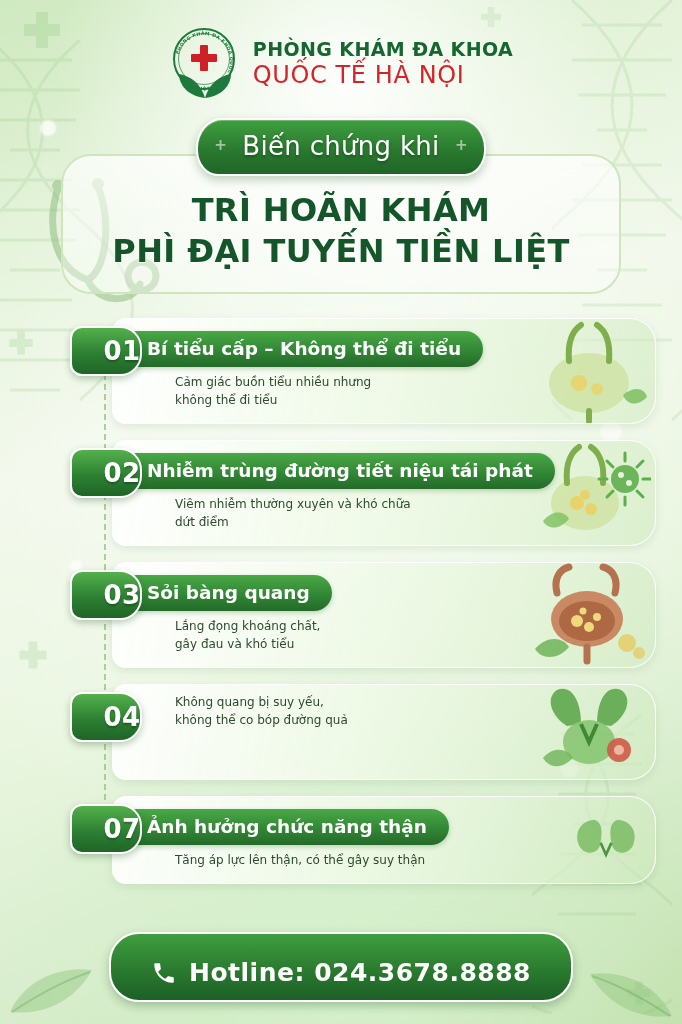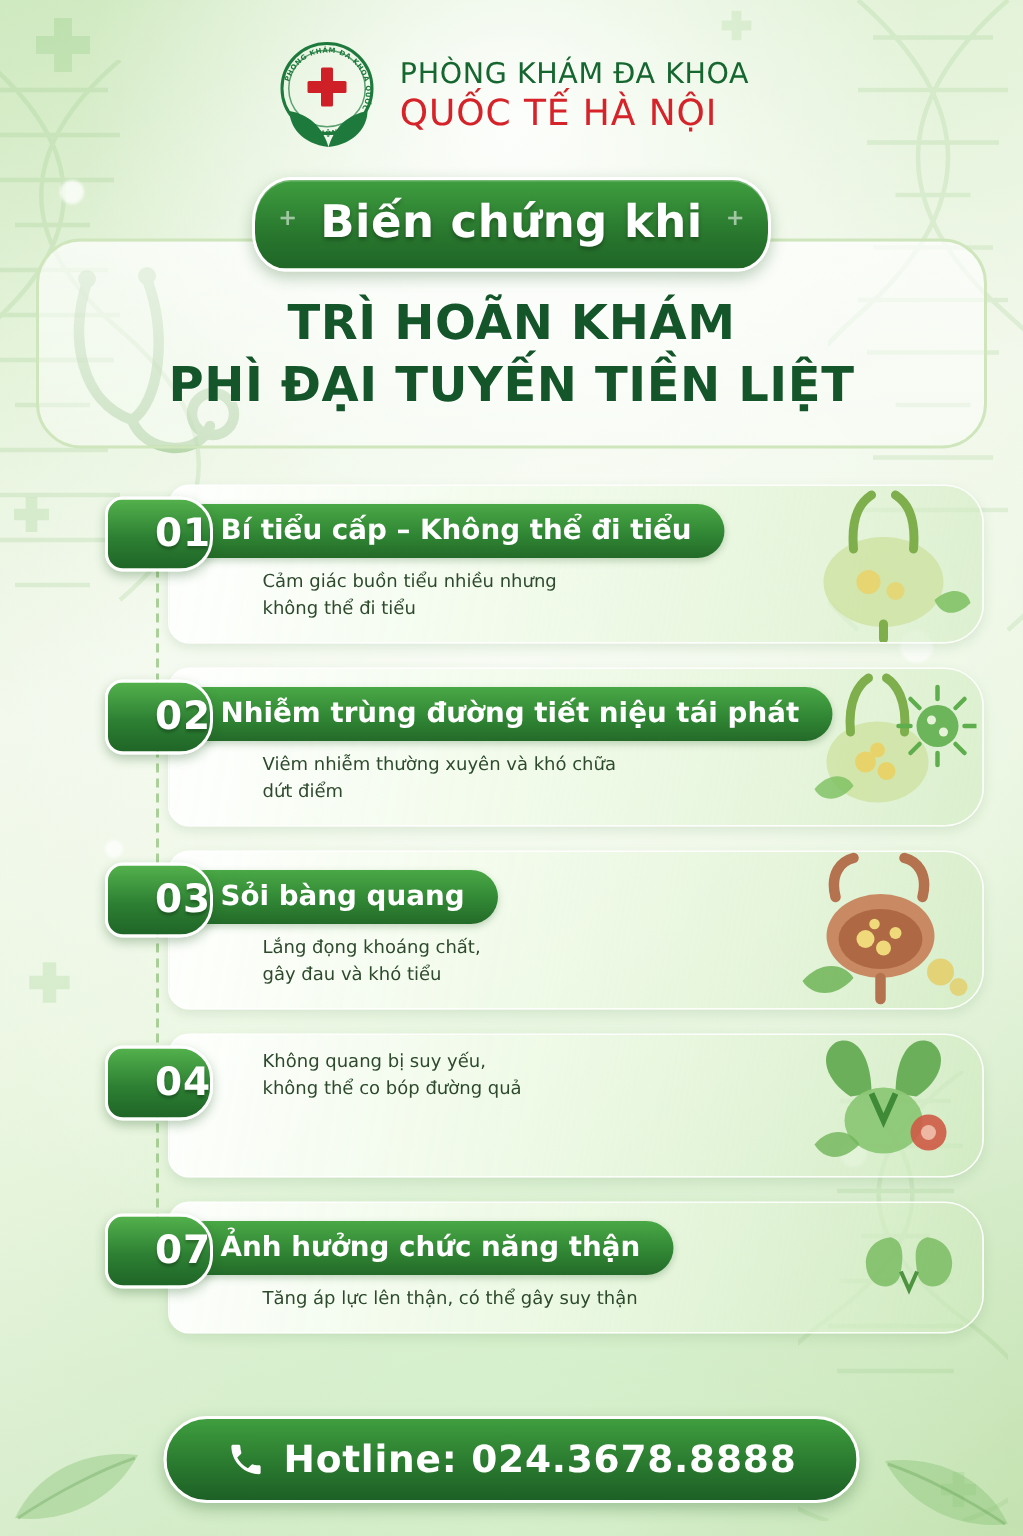--- a/index.html
+++ b/index.html
@@ -61,21 +61,21 @@
   .logo-cross::before { left: 9px; top: 0; width: 8px; height: 26px; }
   .logo-cross::after  { left: 0; top: 9px; width: 26px; height: 8px; }
   .logo-leaf { position: absolute; left: 8px; top: 44px; }
   .ring-text {
     position: absolute; left: 0; top: 0; width: 70px; height: 70px;
   }
   .ring-text text { font-size: 4.6px; fill: #1e7a3c; letter-spacing: 0.4px; font-weight: bold; }
 
   .logo-text { text-align: left; }
   .logo-line1 {
-    font-size: 19px; font-weight: normal; color: #15662f; letter-spacing: 0.4px;
+    font-size: 19px; font-weight: bold; color: #15662f; letter-spacing: 0.4px;
     line-height: 1.15;
   }
   .logo-line2 {
     font-size: 24px; font-weight: normal; color: #d6232a; letter-spacing: 0.6px;
     line-height: 1.2;
   }
 
   
   .title-wrap { position: relative; margin-top: 16px; text-align: center; }
 
@@ -83,35 +83,35 @@
     position: relative;
     display: inline-block;
     padding: 11px 44px 13px;
     background: linear-gradient(180deg, #3f9e3f 0%, #2a7a2f 55%, #1f6527 100%);
     border-radius: 26px 26px 22px 22px / 30px 30px 26px 26px;
     box-shadow: 0 4px 10px rgba(30,90,30,0.28), inset 0 1px 0 rgba(255,255,255,0.28);
     border: 2px solid #ffffff;
     z-index: 3;
   }
   .ribbon-text {
-    font-size: 30px; font-weight: bold; color: #ffffff;
+    font-size: 26px; font-weight: normal; color: #ffffff;
     text-shadow: 0 2px 3px rgba(0,0,0,0.28);
     letter-spacing: 0.3px;
     white-space: nowrap;
   }
   .ribbon .plus {
     position: absolute; color: rgba(255,255,255,0.55); font-size: 15px; font-weight: bold;
   }
   .ribbon .plus.l { left: 16px; top: 16px; }
   .ribbon .plus.r { right: 16px; top: 16px; }
 
   .title-frame {
     position: relative;
     margin: -22px auto 0;
-    width: 634px;
+    width: 560px;
     padding: 34px 10px 20px;
     border: 2px solid #cfe6bd;
     border-radius: 30px;
     background: linear-gradient(180deg, rgba(255,255,255,0.72) 0%, rgba(255,255,255,0.32) 100%);
     z-index: 2;
   }
   .title-main {
     font-size: 32px; font-weight: bold; color: #14562a; line-height: 1.28;
     letter-spacing: 0.4px;
     text-shadow: 0 1px 0 rgba(255,255,255,0.8);
@@ -190,21 +190,21 @@
     right: 4px; top: 50%;
     transform: translateY(-50%);
     width: 124px; height: 104px;
     pointer-events: none;
   }
 
   
   .hotline-wrap { position: absolute; left: 0; right: 0; bottom: 22px; text-align: center; }
   .hotline {
     display: inline-flex; align-items: center; gap: 12px;
-    padding: 12px 40px 13px;
+    padding: 24px 40px 13px;
     border-radius: 30px;
     background: linear-gradient(180deg, #3f9e3f 0%, #2a7a2f 55%, #1d6026 100%);
     border: 2px solid #ffffff;
     box-shadow: 0 4px 10px rgba(30,90,30,0.3);
   }
   .hotline-text { color: #ffffff; font-size: 25px; font-weight: bold; letter-spacing: 0.5px; }
 
   .leaf-bl { position: absolute; left: 6px; bottom: 4px; opacity: 0.5; }
   .leaf-br { position: absolute; right: 6px; bottom: 0px; opacity: 0.5; }
 </style>

